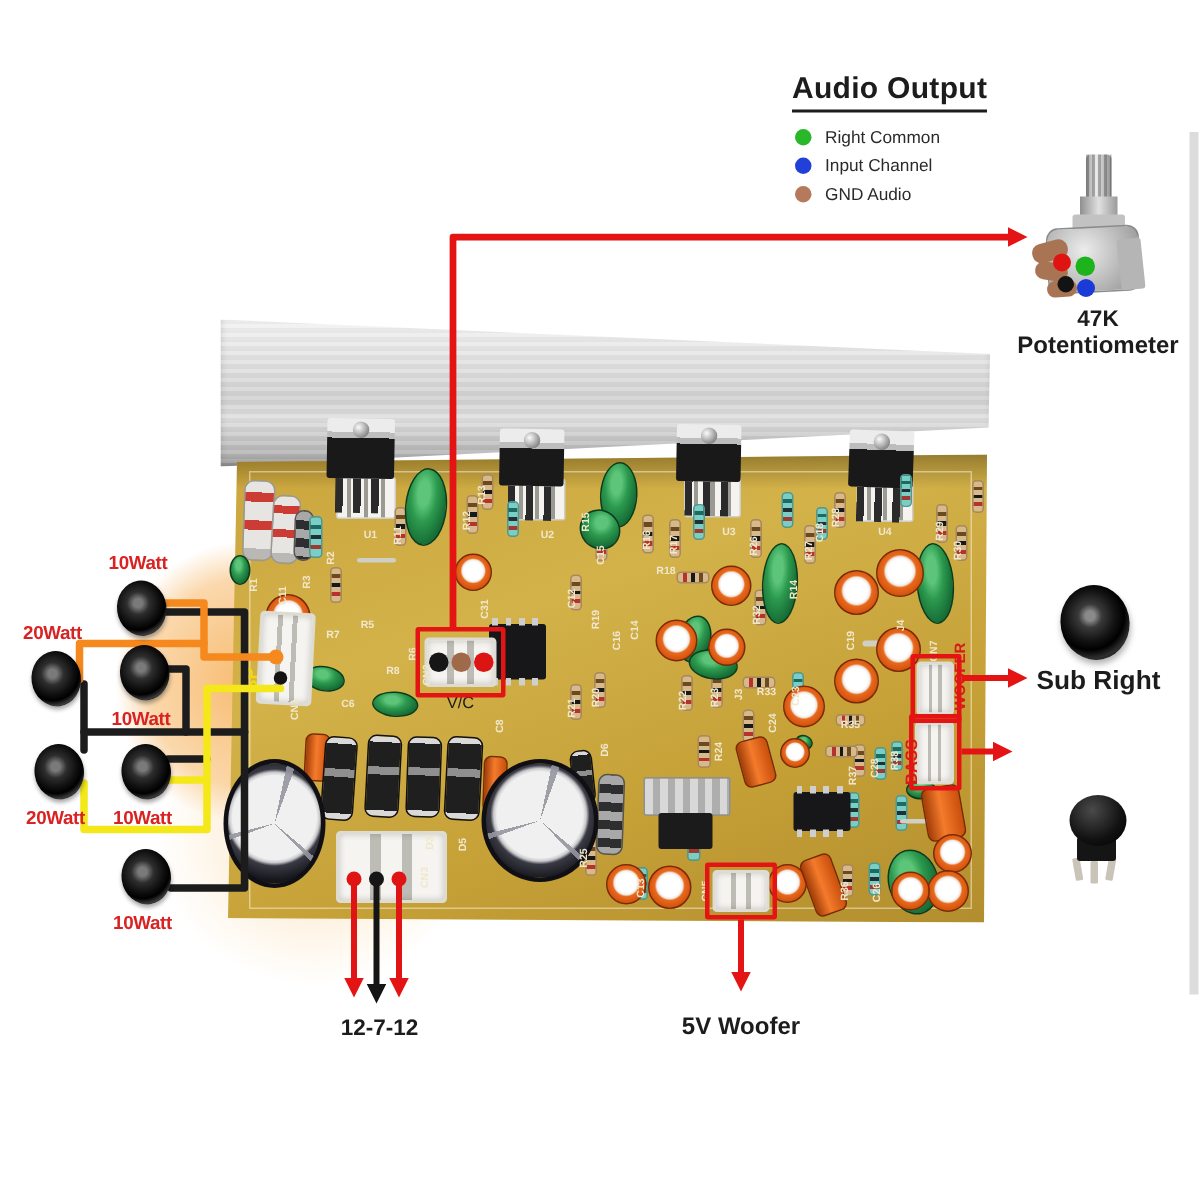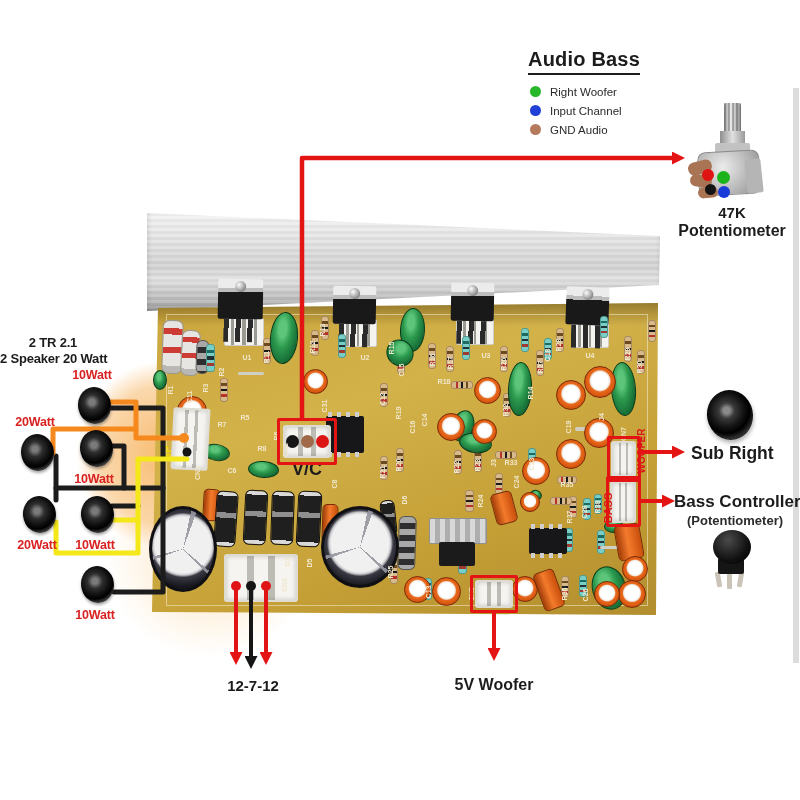--- a/index.html
+++ b/index.html
@@ -330,21 +330,21 @@
       <div class="silk" style="left: 390px; top: 572px; font-size: 7px; color: rgb(240, 231, 205); font-weight: 600; transform: translate(-50%, -50%) rotate(-90deg);">R25</div>
       <div class="silk" style="left: 428px; top: 592px; font-size: 7px; color: rgb(240, 231, 205); font-weight: 600; transform: translate(-50%, -50%) rotate(-90deg);">C13</div>
       <div class="silk" style="left: 471px; top: 594px; font-size: 7px; color: rgb(240, 231, 205); font-weight: 600; transform: translate(-50%, -50%) rotate(-90deg);">CN5</div>
       <div class="silk" style="left: 564px; top: 594px; font-size: 7px; color: rgb(240, 231, 205); font-weight: 600; transform: translate(-50%, -50%) rotate(-90deg);">R36</div>
       <div class="silk" style="left: 585px; top: 595px; font-size: 7px; color: rgb(240, 231, 205); font-weight: 600; transform: translate(-50%, -50%) rotate(-90deg);">C26</div>
       <div class="silk" style="left: 623px; top: 434px; font-size: 7px; color: rgb(240, 231, 205); font-weight: 600; transform: translate(-50%, -50%) rotate(-90deg);">CN7</div>
       <div class="silk" style="left: 197px; top: 473px; font-size: 7px; color: rgb(240, 231, 205); font-weight: 600; transform: translate(-50%, -50%) rotate(-90deg);">CN1</div>
       <div class="silk" style="left: 641px; top: 451px; font-size: 10px; color: rgb(216, 26, 26); font-weight: 800; transform: translate(-50%, -50%) rotate(-90deg);">WOOFER</div>
       <div class="silk" style="left: 608px; top: 508px; font-size: 11px; color: rgb(216, 26, 26); font-weight: 800; transform: translate(-50%, -50%) rotate(-90deg);">BASS</div>
       <div class="silk" style="left: 167px; top: 453px; font-size: 12px; color: rgb(242, 217, 12); font-weight: 800; transform: translate(-50%, -50%) rotate(-90deg);">SP</div>
-      <div class="silk" style="left: 307px; top: 469px; font-size: 18px; color: rgb(28, 28, 28); font-weight: 700; transform: translate(-50%, -50%) rotate(0deg);">V/C</div>
+      <div class="silk" style="left: 307px; top: 469px; font-size: 11px; color: rgb(28, 28, 28); font-weight: 400; transform: translate(-50%, -50%) rotate(0deg);">V/C</div>
     </div>
 
   <svg id="svg1" viewBox="0 0 800 800">
     <g fill="none" stroke-linecap="round" stroke-linejoin="round" stroke-width="5">
       <path stroke="#1c1c1c" d="M107,408 H163 V488"></path>
       <path stroke="#1c1c1c" d="M56,456 V488 H163"></path>
       <path stroke="#1c1c1c" d="M112,446 H124 V488"></path>
       <path stroke="#1c1c1c" d="M163,488 V592 H114"></path>
       <path stroke="#1c1c1c" d="M112,506 H138"></path>
       <path stroke="#1c1c1c" d="M56,488 V500"></path>
@@ -398,25 +398,25 @@
       <path d="M266,588 V652" stroke="#e01414" stroke-width="4" marker-end="url(#mr)"></path>
     </g>
     <circle cx="236" cy="586" r="5" fill="#e01414"></circle>
     <circle cx="251" cy="586" r="5" fill="#151515"></circle>
     <circle cx="266" cy="586" r="5" fill="#e01414"></circle>
   </svg>
 
   <div id="ann-layer">
 
     <div class="ann audio-legend">
-      <span class="audio-title">Audio Bass</span>
+      <span class="audio-title">Audio Output</span>
       <div class="leg-rows" id="legend-rows">
           <div class="leg-row">
             <span class="leg-dot" style="background: rgb(41, 184, 41);"></span>
-            <span class="leg-label">Right Woofer</span>
+            <span class="leg-label">Right Common</span>
           </div>
           <div class="leg-row">
             <span class="leg-dot" style="background: rgb(33, 64, 216);"></span>
             <span class="leg-label">Input Channel</span>
           </div>
           <div class="leg-row">
             <span class="leg-dot" style="background: rgb(181, 121, 92);"></span>
             <span class="leg-label">GND Audio</span>
           </div>
         </div>
@@ -437,32 +437,24 @@
           <div class="pot-dot" style="position: absolute; left: 17px; top: 81px; width: 11px; height: 11px; background: rgb(19, 19, 19);"></div>
           <div class="pot-dot" style="position: absolute; left: 30px; top: 83px; width: 12px; height: 12px; background: rgb(27, 59, 216);"></div>
         </div>
     </div>
 
     <div class="ann pot-label">
       <div class="pot-l1">47K</div>
       <div class="pot-l2">Potentiometer</div>
     </div>
 
-    <div class="ann cfg cfg21">
-      <div>2 TR 2.1</div>
-      <div>2 Speaker 20 Watt</div>
-    </div>
 
     <div class="subwoofer"></div>
     <div class="ann sub-label">Sub Right</div>
 
-    <div class="ann bass-label">
-      <div class="bass-l1">Bass Controller</div>
-      <div class="bass-l2">(Potentiometer)</div>
-    </div>
 
     <div class="trimpot">
       <div class="tp-leg tp-l1"></div>
       <div class="tp-leg tp-l2"></div>
       <div class="tp-leg tp-l3"></div>
       <div class="tp-body"></div>
       <div class="tp-knob"></div>
     </div>
 
     <div class="ann out5v">5V Woofer</div>

